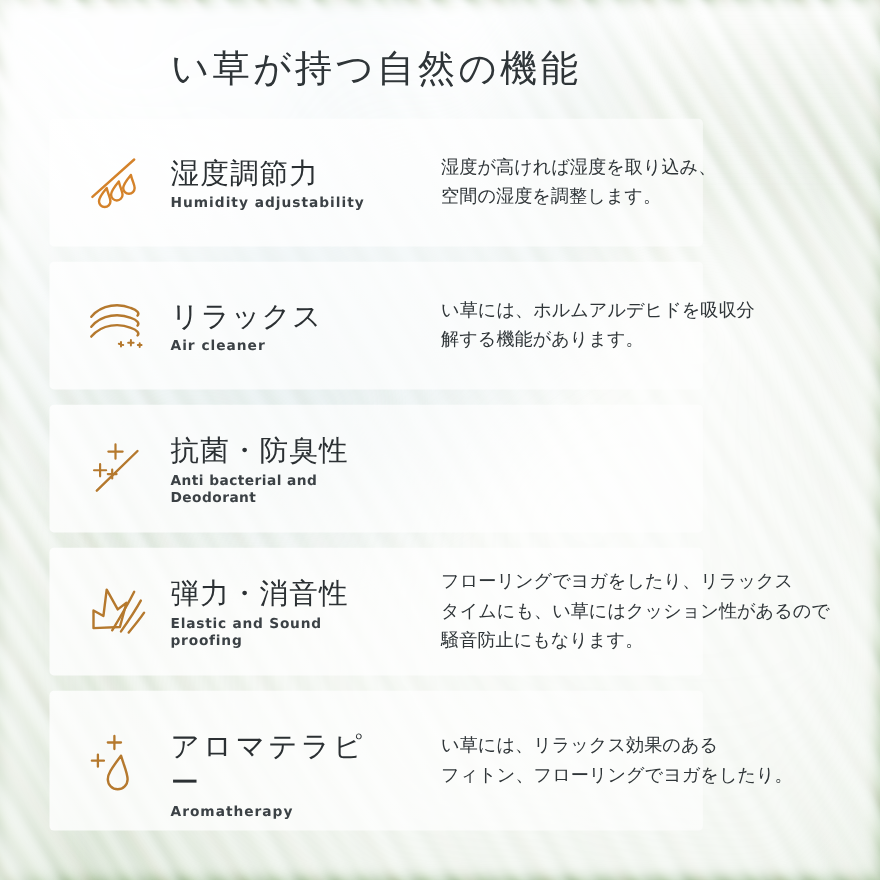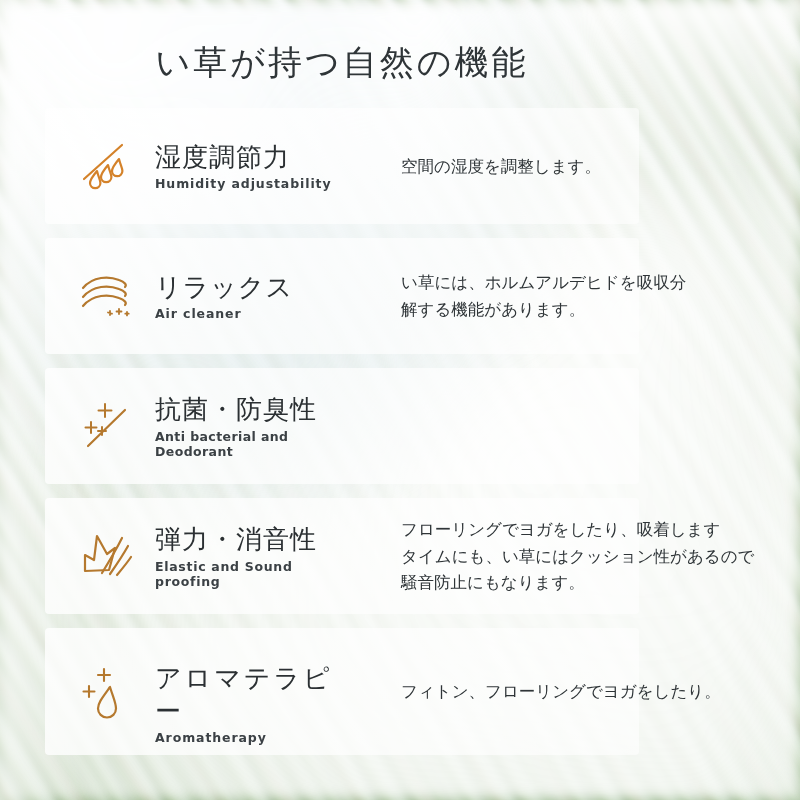--- a/index.html
+++ b/index.html
@@ -245,20 +245,21 @@
             <path d="M33 31 C28 37 26 40 26 43 a5.2 5.2 0 0 0 10.4 0 c0-3-2-6-3.4-12 z"></path>
             <path d="M44 25 C39 31 37 34 37 37 a5.2 5.2 0 0 0 10.4 0 c0-3-2-6-3.4-12 z"></path>
           </svg>
         </div>
         <div class="titles">
           <div class="jp-title">湿度調節力</div>
           <div class="en-title">Humidity adjustability</div>
         </div>
       </div>
       <div class="card-desc">
+        <span class="line">湿度が高ければ湿度を取り込み、</span>
         <span class="line">空間の湿度を調整します。</span>
       </div>
     </div>
 
     <div class="card r2">
       <div class="card-left">
         <div class="icon-wrap">
           <svg width="64" height="64" viewBox="0 0 64 64" fill="none" stroke="#b5792e" stroke-width="2.2" stroke-linecap="round">
             <path d="M8 24 C18 12 34 12 44 16 C50 18 52 21 50 23"></path>
             <path d="M8 33 C18 21 34 21 44 25 C50 27 52 30 50 32"></path>
@@ -309,21 +310,21 @@
             <path d="M53 22 C48 31 42 40 35 50"></path>
             <path d="M56 33 C52 39 47 45 42 51"></path>
           </svg>
         </div>
         <div class="titles">
           <div class="jp-title">弾力・消音性</div>
           <div class="en-title">Elastic and Sound proofing</div>
         </div>
       </div>
       <div class="card-desc">
-        <span class="line">フローリングでヨガをしたり、吸着します</span>
+        <span class="line">フローリングでヨガをしたり、リラックス</span>
         <span class="line">タイムにも、い草にはクッション性があるので</span>
         <span class="line">騒音防止にもなります。</span>
       </div>
     </div>
 
     <div class="card r5">
       <div class="card-left">
         <div class="icon-wrap">
           <svg width="64" height="64" viewBox="0 0 64 64" fill="none" stroke="#b5792e" stroke-width="2.2" stroke-linecap="round" stroke-linejoin="round">
             <path d="M35 27 C27 38 23 43 23 48.5 a9 9 0 0 0 18 0 C41 43 38 37 35 27 z"></path>
@@ -332,18 +333,19 @@
               <path d="M14 26 l0 11 M8.5 31.5 l11 0"></path>
             </g>
           </svg>
         </div>
         <div class="titles">
           <div class="jp-title">アロマテラピー</div>
           <div class="en-title">Aromatherapy</div>
         </div>
       </div>
       <div class="card-desc">
+        <span class="line">い草には、リラックス効果のある</span>
         <span class="line">フィトン、フローリングでヨガをしたり。</span>
       </div>
     </div>
 
   </div>
 </div>
 
 </body></html>

